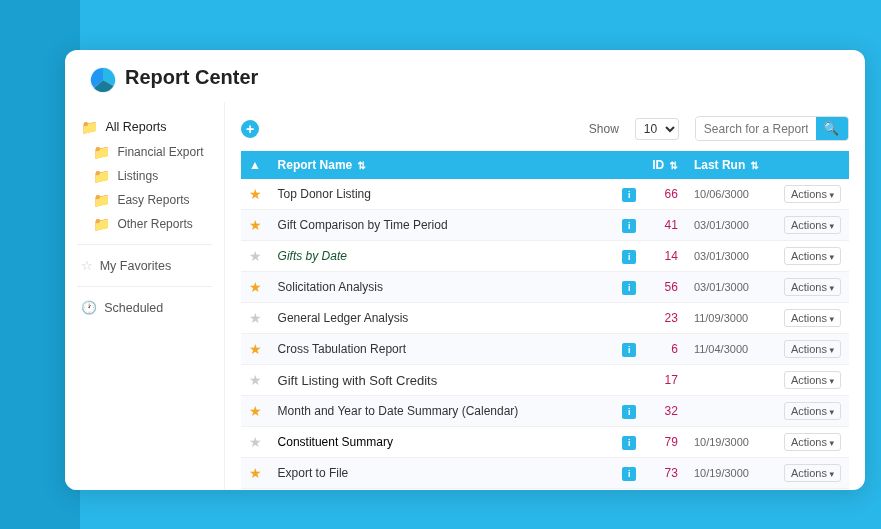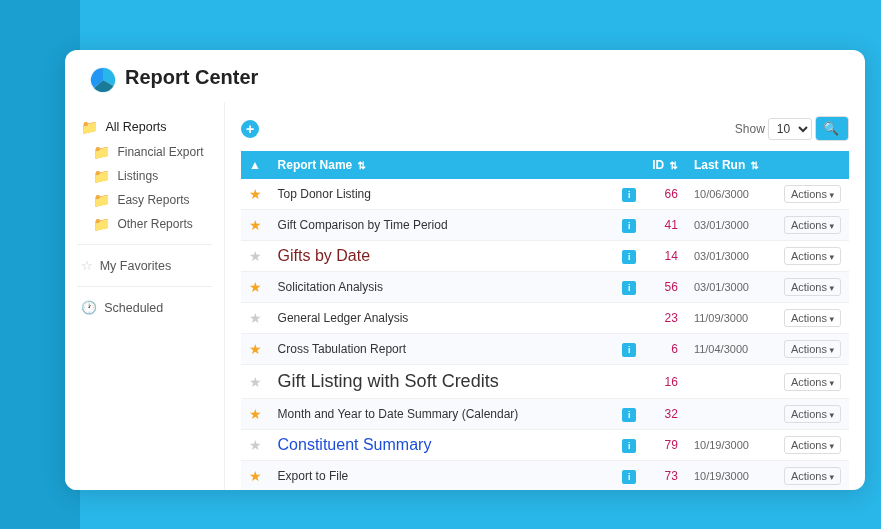--- a/index.html
+++ b/index.html
@@ -131,21 +131,21 @@
       display: flex;
       align-items: center;
       justify-content: center;
       font-size: 14px;
       font-weight: bold;
       flex-shrink: 0;
     }
     .header-right {
       display: flex;
       align-items: center;
-      gap: 3px;
+      gap: 16px;
     }
     .show-label {
       font-size: 12px;
       color: #666;
     }
     .show-select {
       font-size: 12px;
       border: 1px solid #ddd;
       border-radius: 3px;
       padding: 2px 4px;
@@ -299,20 +299,21 @@
           <span class="add-icon">+</span>
         </button>
         <div class="header-right">
           <span class="show-label">Show</span>
           <select class="show-select">
             <option>10</option>
             <option>25</option>
             <option>50</option>
           </select>
           <div class="search-container">
+            <input class="search-input" type="text" placeholder="Search for a Report" style="">
             <button class="search-btn">
               <span>🔍</span>
             </button>
           </div>
         </div>
       </div>
 
       <div class="table-container">
         <table>
           <thead>
@@ -348,21 +349,21 @@
               <tr>
                 <td class="star-cell" style="text-align: center;"><span style="color:#f5a623; cursor:pointer; font-size:14px;">★</span></td>
                 <td style="color: rgb(51, 51, 51); font-size: 12px;">Gift Comparison by Time Period</td>
                 <td style="text-align: center;"><span class="info-icon">i</span></td>
                 <td class="id-cell">41</td>
                 <td class="date-cell">03/01/3000</td>
                 <td><button class="actions-btn">Actions</button></td>
               </tr>
               <tr>
                 <td class="star-cell" style="text-align: center;"><span style="color:#ccc; cursor:pointer; font-size:14px;">★</span></td>
-                <td style="color: #7f1d1d; font-size: 16px;">Gifts by Date</td>
+                <td style="color: #14532d; font-size: 12px; font-style: italic;">Gifts by Date</td>
                 <td style="text-align: center;"><span class="info-icon">i</span></td>
                 <td class="id-cell">14</td>
                 <td class="date-cell">03/01/3000</td>
                 <td><button class="actions-btn">Actions</button></td>
               </tr>
               <tr>
                 <td class="star-cell" style="text-align: center;"><span style="color:#f5a623; cursor:pointer; font-size:14px;">★</span></td>
                 <td style="color: rgb(51, 51, 51); font-size: 12px;">Solicitation Analysis</td>
                 <td style="text-align: center;"><span class="info-icon">i</span></td>
                 <td class="id-cell">56</td>
@@ -380,37 +381,37 @@
               <tr>
                 <td class="star-cell" style="text-align: center;"><span style="color:#f5a623; cursor:pointer; font-size:14px;">★</span></td>
                 <td style="color: rgb(51, 51, 51); font-size: 12px;">Cross Tabulation Report</td>
                 <td style="text-align: center;"><span class="info-icon">i</span></td>
                 <td class="id-cell">6</td>
                 <td class="date-cell">11/04/3000</td>
                 <td><button class="actions-btn">Actions</button></td>
               </tr>
               <tr>
                 <td class="star-cell" style="text-align: center;"><span style="color:#ccc; cursor:pointer; font-size:14px;">★</span></td>
-                <td style="color: rgb(51, 51, 51); font-size: 18px; margin-left: 7px;">Gift Listing with Soft Credits</td>
+                <td style="color: rgb(51, 51, 51); font-size: 13px; margin-left: 7px;">Gift Listing with Soft Credits</td>
                 <td style="text-align: center;"></td>
-                <td class="id-cell">16</td>
+                <td class="id-cell">17</td>
                 <td class="date-cell"></td>
                 <td><button class="actions-btn">Actions</button></td>
               </tr>
               <tr>
                 <td class="star-cell" style="text-align: center;"><span style="color:#f5a623; cursor:pointer; font-size:14px;">★</span></td>
                 <td style="color: rgb(51, 51, 51); font-size: 12px;">Month and Year to Date Summary (Calendar)</td>
                 <td style="text-align: center;"><span class="info-icon">i</span></td>
                 <td class="id-cell">32</td>
                 <td class="date-cell"></td>
                 <td><button class="actions-btn">Actions</button></td>
               </tr>
               <tr>
                 <td class="star-cell" style="text-align: center;"><span style="color:#ccc; cursor:pointer; font-size:14px;">★</span></td>
-                <td style="color: #1d4ed8; font-size: 16px;">Constituent Summary</td>
+                <td style="color: #000000; font-size: 12px;">Constituent Summary</td>
                 <td style="text-align: center;"><span class="info-icon">i</span></td>
                 <td class="id-cell">79</td>
                 <td class="date-cell">10/19/3000</td>
                 <td><button class="actions-btn">Actions</button></td>
               </tr>
               <tr>
                 <td class="star-cell" style="text-align: center;"><span style="color:#f5a623; cursor:pointer; font-size:14px;">★</span></td>
                 <td style="color: rgb(51, 51, 51); font-size: 12px;">Export to File</td>
                 <td style="text-align: center;"><span class="info-icon">i</span></td>
                 <td class="id-cell">73</td>

